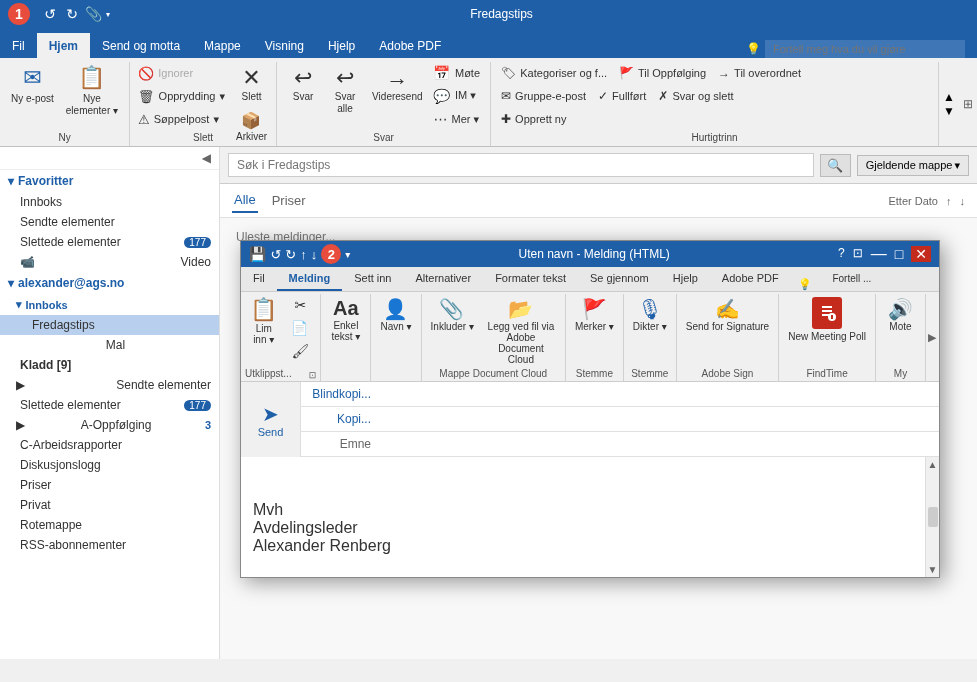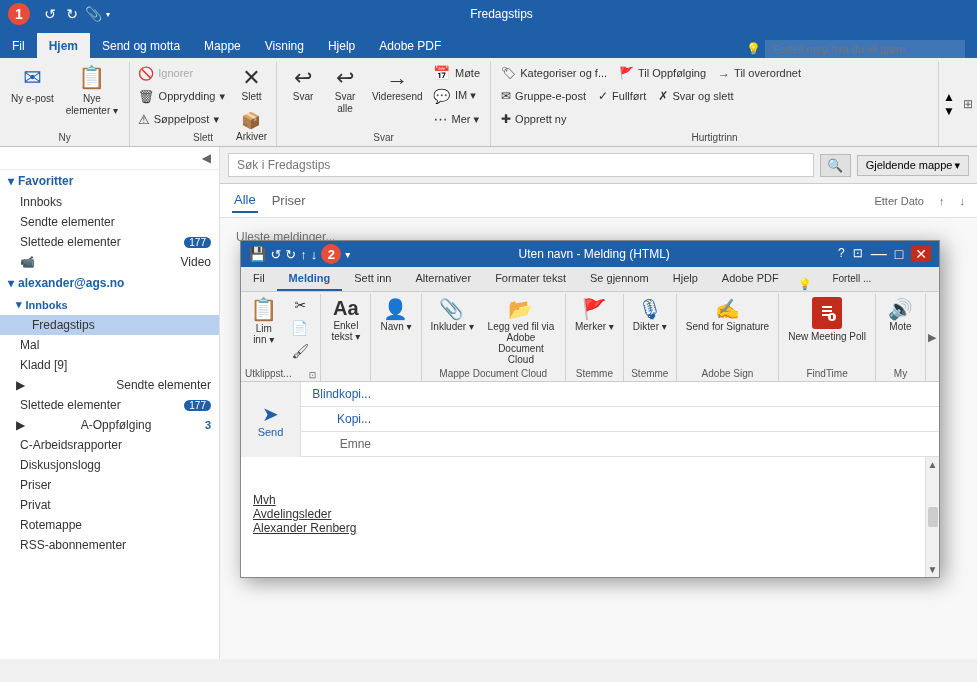--- a/index.html
+++ b/index.html
@@ -184,21 +184,21 @@
       font-size: 13px;
     }
     .filter-tab.active {
       color: #1e5fa8;
       border-bottom: 2px solid #1e5fa8;
     }
     .filter-tab-right {
       margin-left: auto;
       display: flex;
       align-items: center;
-      gap: 15px;
+      gap: 8px;
       color: #666;
       font-size: 11px;
     }
 
     
     .compose-overlay {
       position: absolute;
       top: 240px;
       left: 240px;
       width: 700px;
@@ -315,24 +315,23 @@
     .compose-field-input {
       flex: 1;
       border: none;
       outline: none;
       font-size: 12px;
       padding: 2px 4px;
     }
     .compose-body-area {
       flex: 1;
       padding: 8px 12px;
-      font-size: 12px;
+      font-size: 16px;
       color: #333;
       min-height: 120px;
-      text-decoration: underline;
     }
     .compose-send-btn {
       display: flex;
       flex-direction: column;
       align-items: center;
       justify-content: center;
       padding: 8px 12px;
       cursor: pointer;
       background: #f0f0f0;
       border-right: 1px solid #ddd;
@@ -577,24 +576,24 @@
         <span>▾</span>
         <span>alexander@ags.no</span>
       </div>
       <div class="sidebar-section-header" style="font-size:11px;padding-left:16px;">
         <span>▾</span>
         <span>Innboks</span>
       </div>
       <div class="sidebar-item active" style="padding-left:32px;">
         <span>Fredagstips</span>
       </div>
-      <div class="sidebar-item" style="">
+      <div class="sidebar-item" style="justify-content:center;">
         <span>Mal</span>
       </div>
-      <div class="sidebar-item" style="padding-left:20px;">
+      <div class="sidebar-item" style="padding-left:20px;font-weight:bold;">
         <span>Kladd [9]</span>
       </div>
       <div class="sidebar-item" style="padding-left:16px;">
         <span>▶</span>
         <span style="margin-left:2px;">Sendte elementer</span>
       </div>
       <div class="sidebar-item" style="padding-left:20px;">
         <span>Slettede elementer</span>
         <span class="sidebar-badge">177</span>
       </div>

